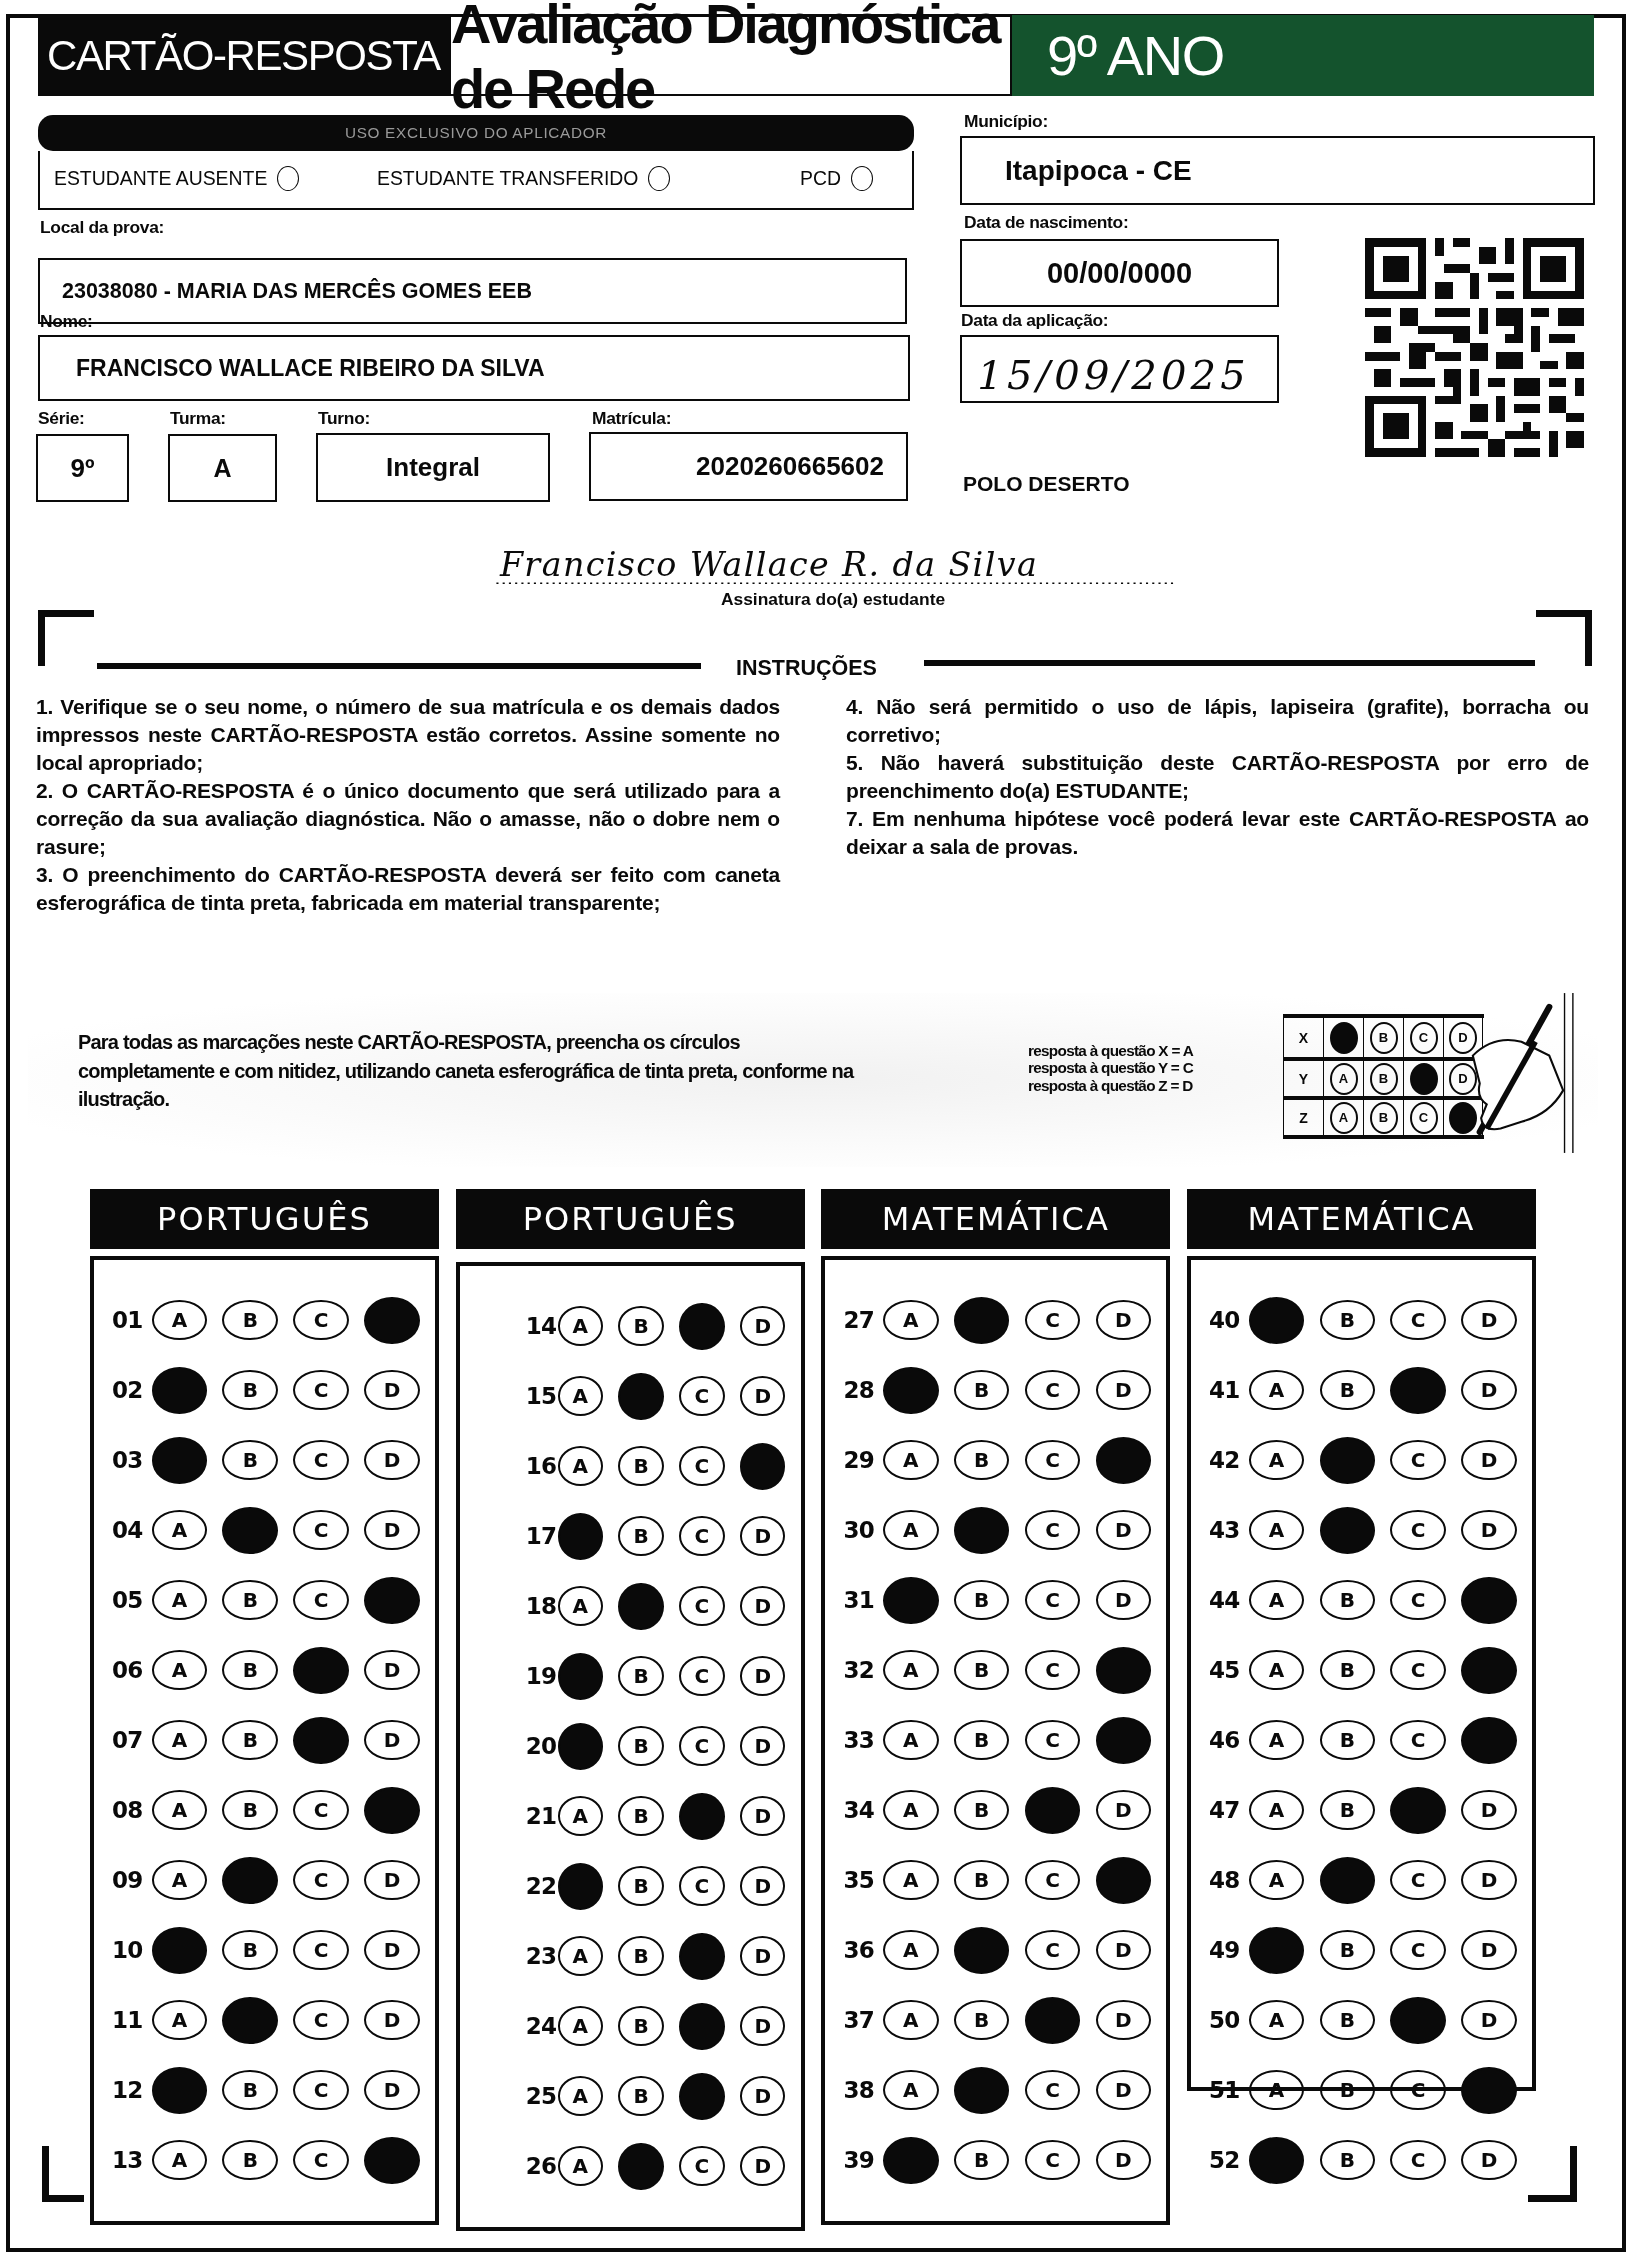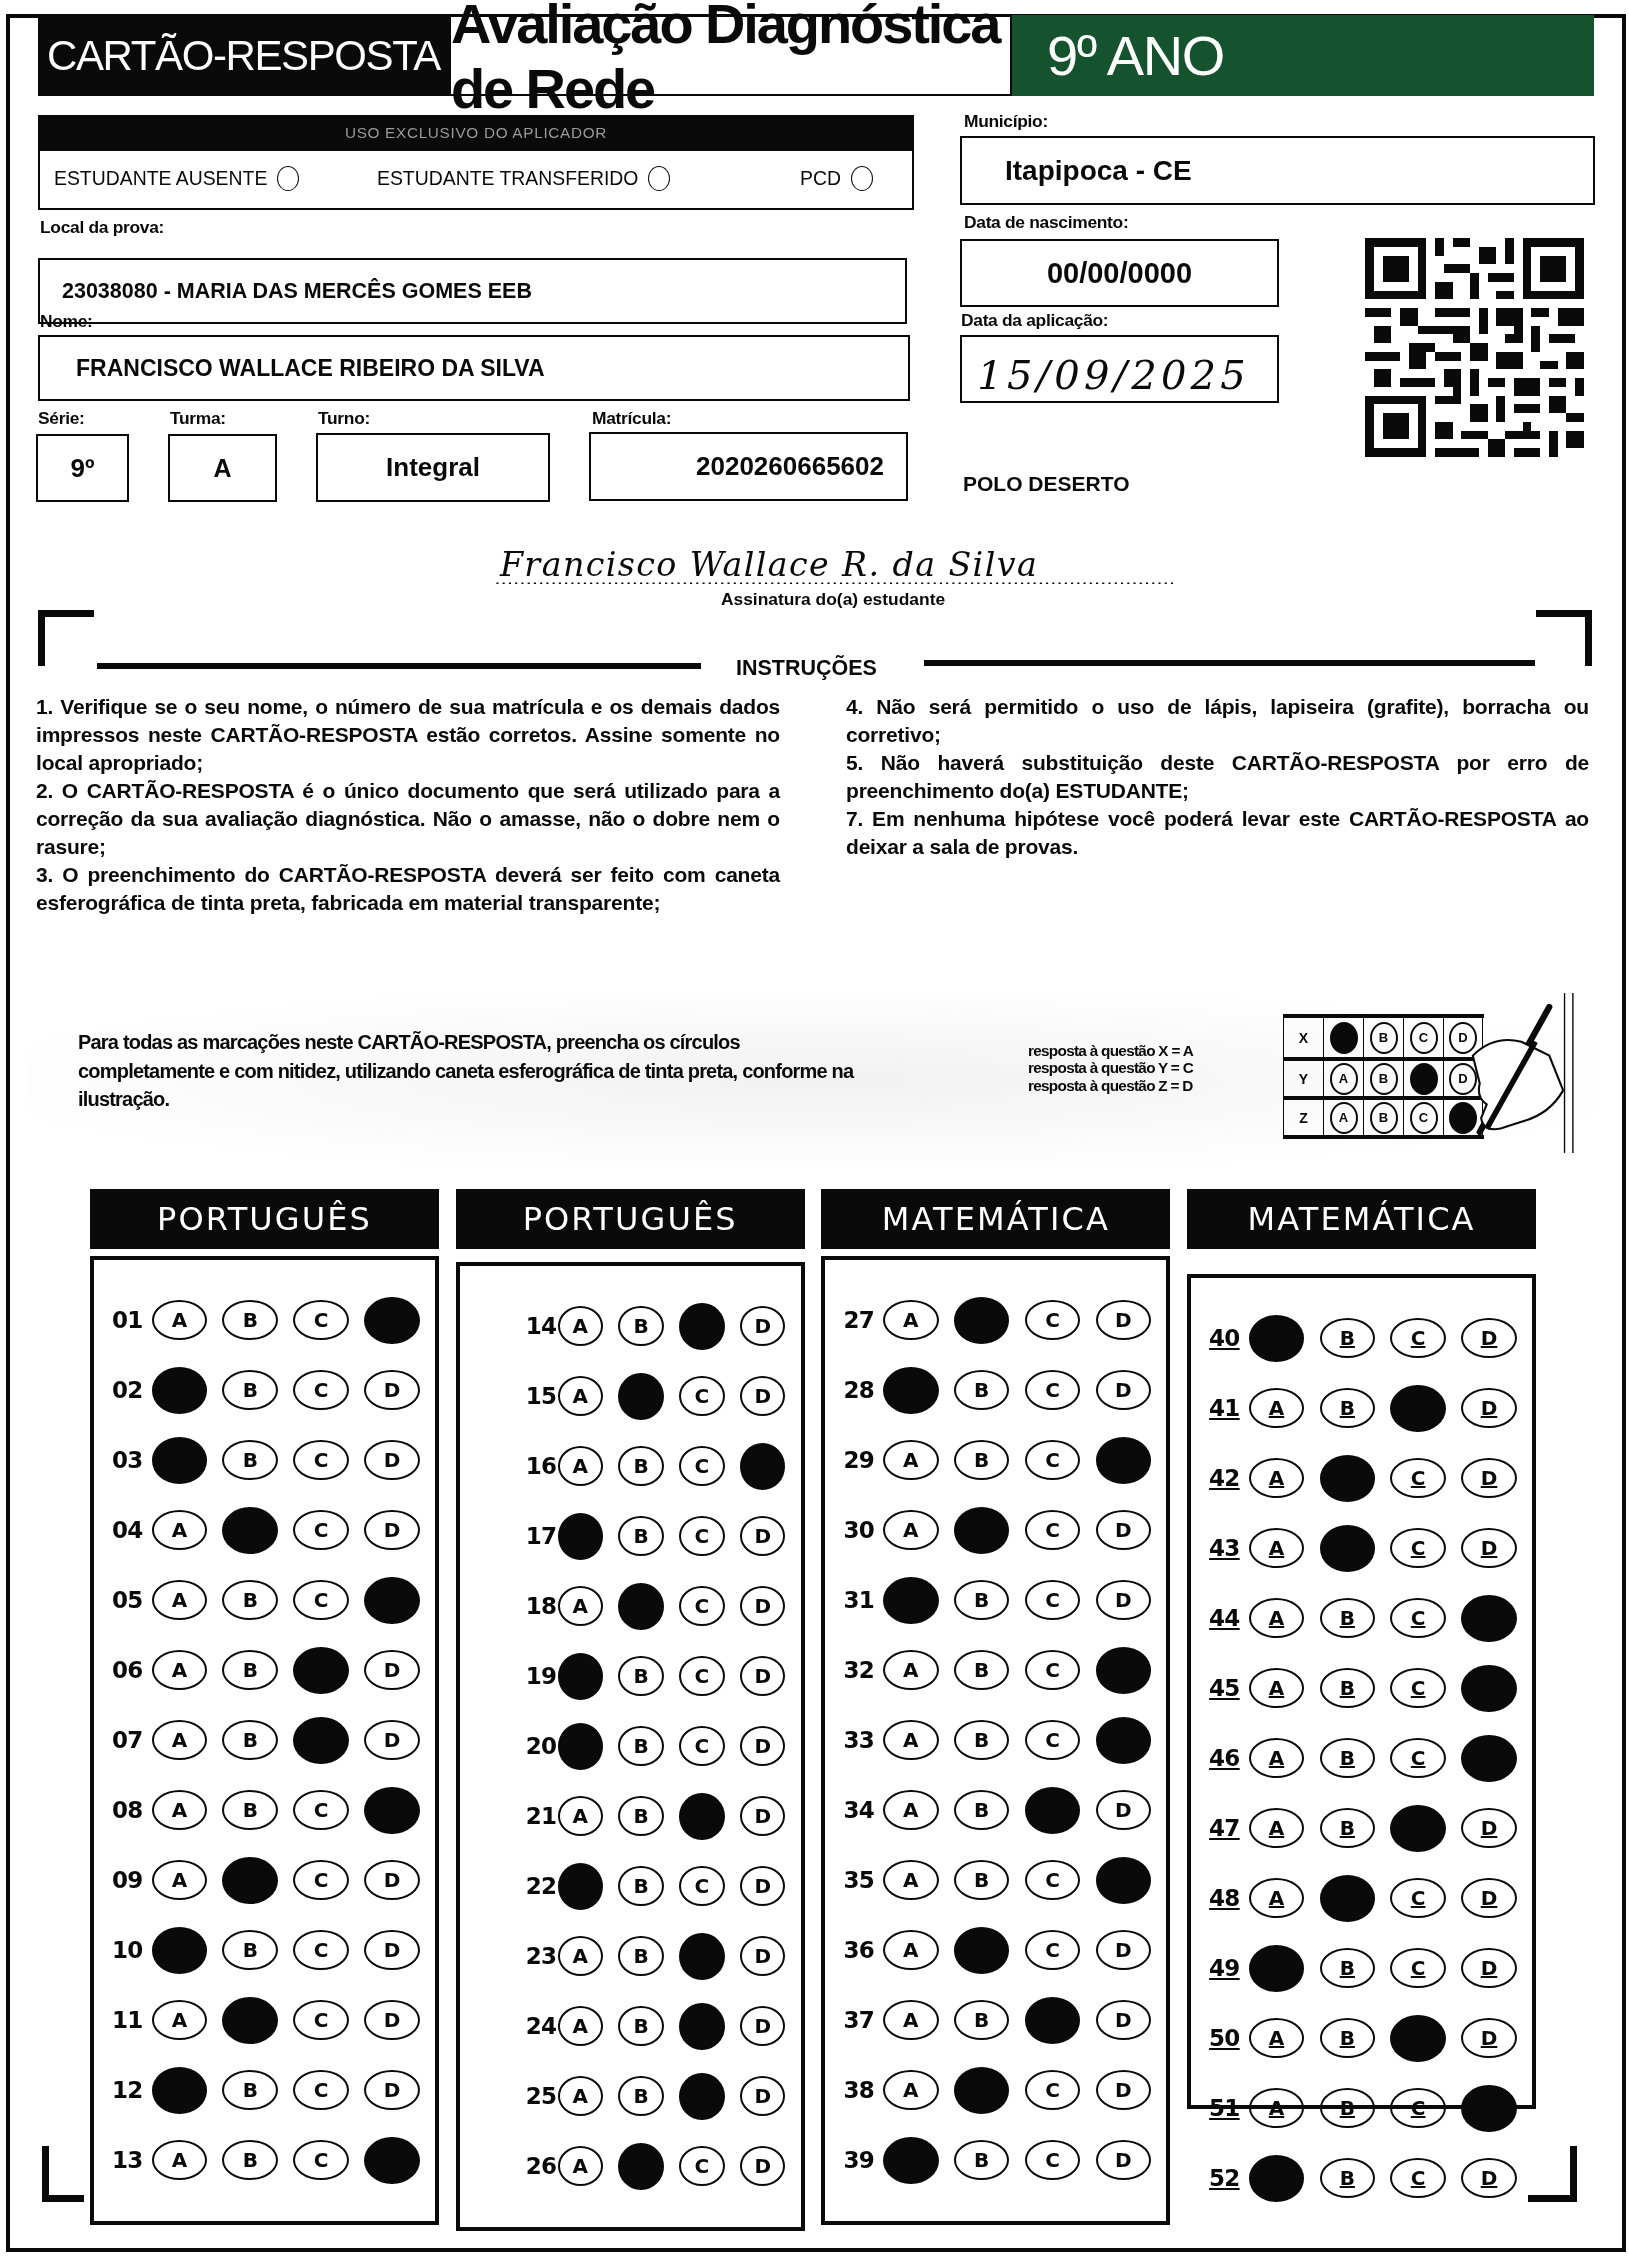--- a/index.html
+++ b/index.html
@@ -11,21 +11,21 @@
   
   .hdr-left { left: 38px; top: 15.3px; width: 411px; height: 81px; background: #0a0a0a; color: #fff;
     font-family: "Liberation Sans", sans-serif; font-size: 42px; display: flex; align-items: center; justify-content: center; letter-spacing: -1.4px; transform-origin: left; }
   .hdr-mid { left: 449px; top: 15.3px; width: 563px; height: 81px; border: 2.8px solid #0a0a0a; background: #fff;
     font-size: 56px; font-weight: bold; display: flex; align-items: center; justify-content: center; letter-spacing: -2.1px; }
   .hdr-right { left: 1012px; top: 15.3px; width: 582px; height: 81px; background: #14532d; color: #fff;
     font-size: 56px; display: flex; align-items: center; padding-left: 35px; letter-spacing: -1.4px; }
 
   
   .apl-bar { left: 38px; top: 115px; width: 876px; height: 36px; background: #0a0a0a; color: #9a9a9a;
-    font-size: 15.3px; display: flex; align-items: center; justify-content: center; letter-spacing: 0.7px; }
+    font-size: 15.3px; display: flex; align-items: center; justify-content: center; letter-spacing: 0.7px; border-radius: 15px; }
   .apl-body { left: 38px; top: 151px; width: 876px; height: 59px; border: 2.8px solid #0a0a0a; border-top: none;
     display: flex; align-items: center; font-size: 19.4px; }
   .apl-opt { display: flex; align-items: center; position: absolute; top: 15.3px; }
   .ring { width: 22px; height: 25px; border: 1.4px solid #0a0a0a; border-radius: 50%; display: inline-block; margin-left: 9.7px; }
 
   .lbl { font-size: 17.4px; font-weight: bold; letter-spacing: -0.3px; }
   .field { border: 2.8px solid #0a0a0a; background: #fff; display: flex; align-items: center; font-weight: bold; }
 
   
   .sig { left: 486px; top: 540px; width: 694px; height: 49px; }
@@ -526,21 +526,21 @@
             <span class="q-num">39</span>
             <span class="bubble filled"></span>
             <span class="bubble">B</span>
             <span class="bubble">C</span>
             <span class="bubble">D</span>
           </div>
         </div>
   </div>
       <div style="width:349px;">
     <div class="sec-hdr">MATEMÁTICA</div>
-    <div class="sec-box" style="margin-top:25px; height:835px;text-decoration:underline;">
+    <div class="sec-box" style="margin-top:7px; height:835px;">
           <div class="q-row">
             <span class="q-num">40</span>
             <span class="bubble filled"></span>
             <span class="bubble">B</span>
             <span class="bubble">C</span>
             <span class="bubble">D</span>
           </div>
           <div class="q-row">
             <span class="q-num">41</span>
             <span class="bubble">A</span>

